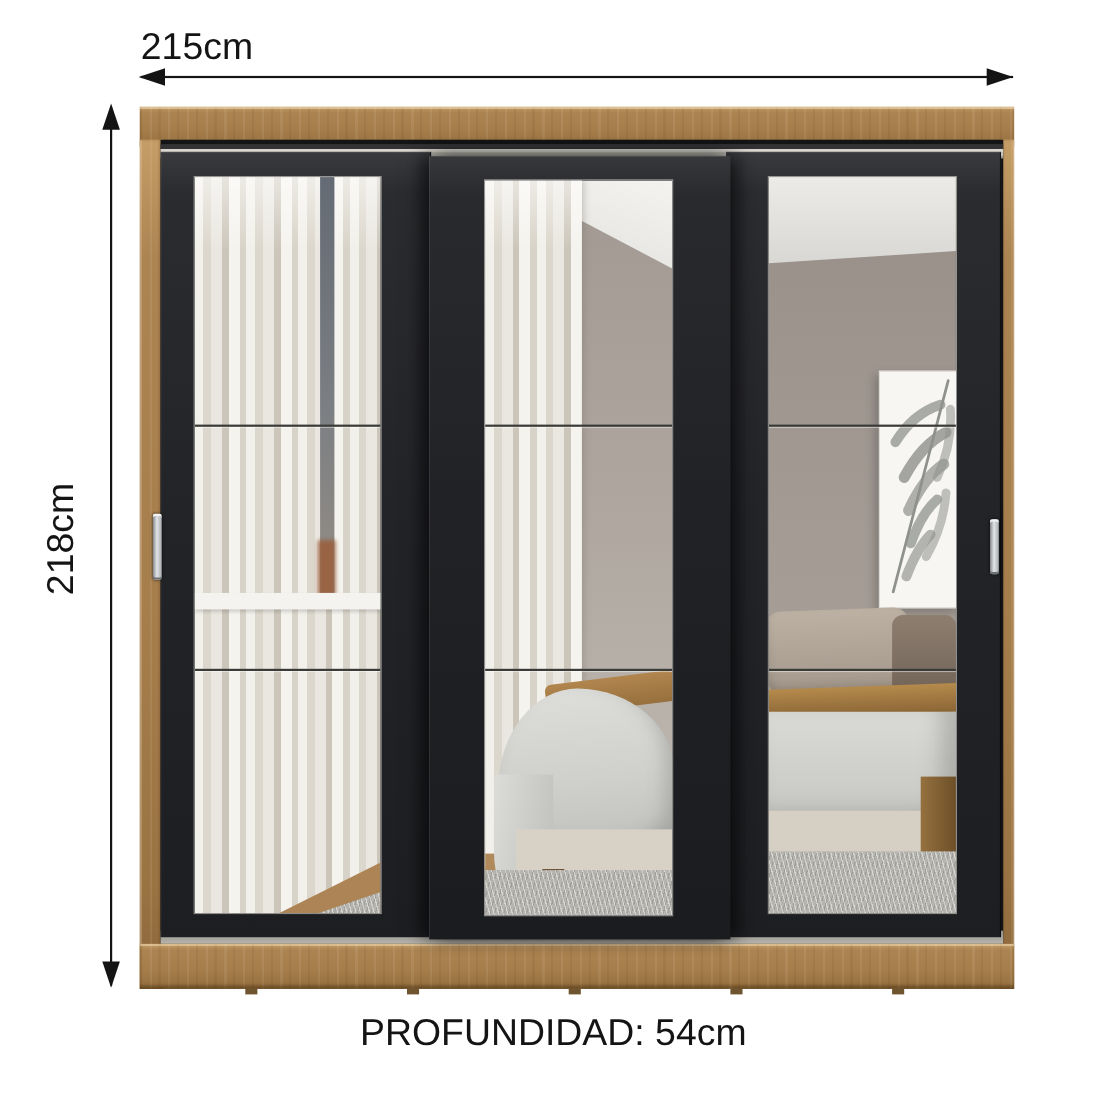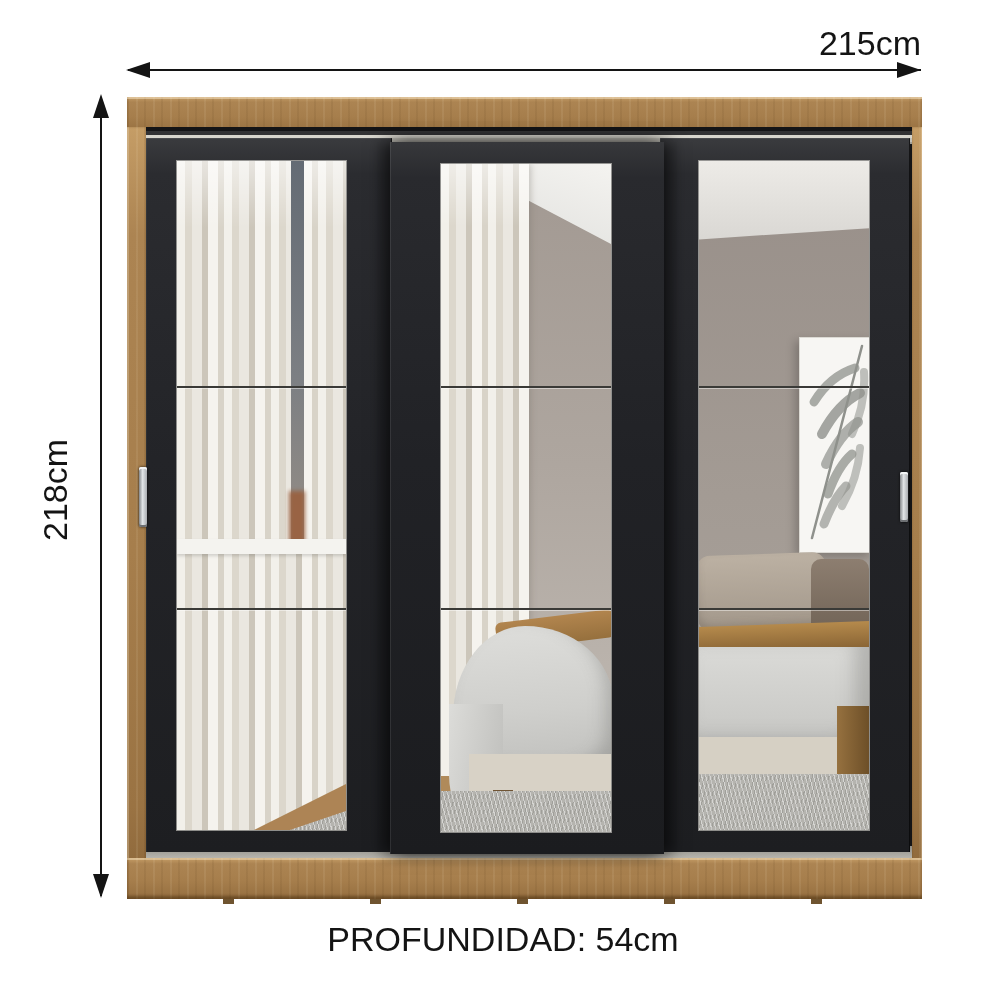--- a/index.html
+++ b/index.html
@@ -6,21 +6,21 @@
   .stage{position:relative;width:1000px;height:1000px;background:#ffffff;overflow:hidden;
          font-family:"Liberation Sans",sans-serif;color:#111;}
   .abs{position:absolute;}
 
   
   .dim-label{font-size:34px;color:#141414;}
   .h-line{left:128px;top:69px;width:793px;height:2px;background:#141414;}
   .head{width:0;height:0;}
   .head-left {left:126px;top:62px;border-top:8px solid transparent;border-bottom:8px solid transparent;border-right:24px solid #141414;}
   .head-right{left:897px;top:62px;border-top:8px solid transparent;border-bottom:8px solid transparent;border-left:24px solid #141414;}
-  .w-label{left:128px;top:24px;width:793px;text-align:right;}
+  .w-label{left:128px;top:24px;width:793px;text-align:left;}
   .v-line{left:100px;top:97px;width:2px;height:799px;background:#141414;}
   .head-up  {left:93px;top:94px;border-left:8px solid transparent;border-right:8px solid transparent;border-bottom:24px solid #141414;}
   .head-down{left:93px;top:874px;border-left:8px solid transparent;border-right:8px solid transparent;border-top:24px solid #141414;}
   .h-label{left:-25px;top:473px;width:160px;height:34px;line-height:34px;text-align:center;transform:rotate(-90deg);}
   .depth-label{left:0;top:920px;width:1006px;text-align:center;font-size:34px;color:#141414;}
 
   
   .wardrobe{left:127px;top:97px;width:795px;height:802px;}
   .wood{background:
       repeating-linear-gradient(90deg, rgba(60,35,5,.07) 0 2px, rgba(255,255,255,0) 2px 9px, rgba(255,245,220,.08) 9px 11px, rgba(255,255,255,0) 11px 17px),

